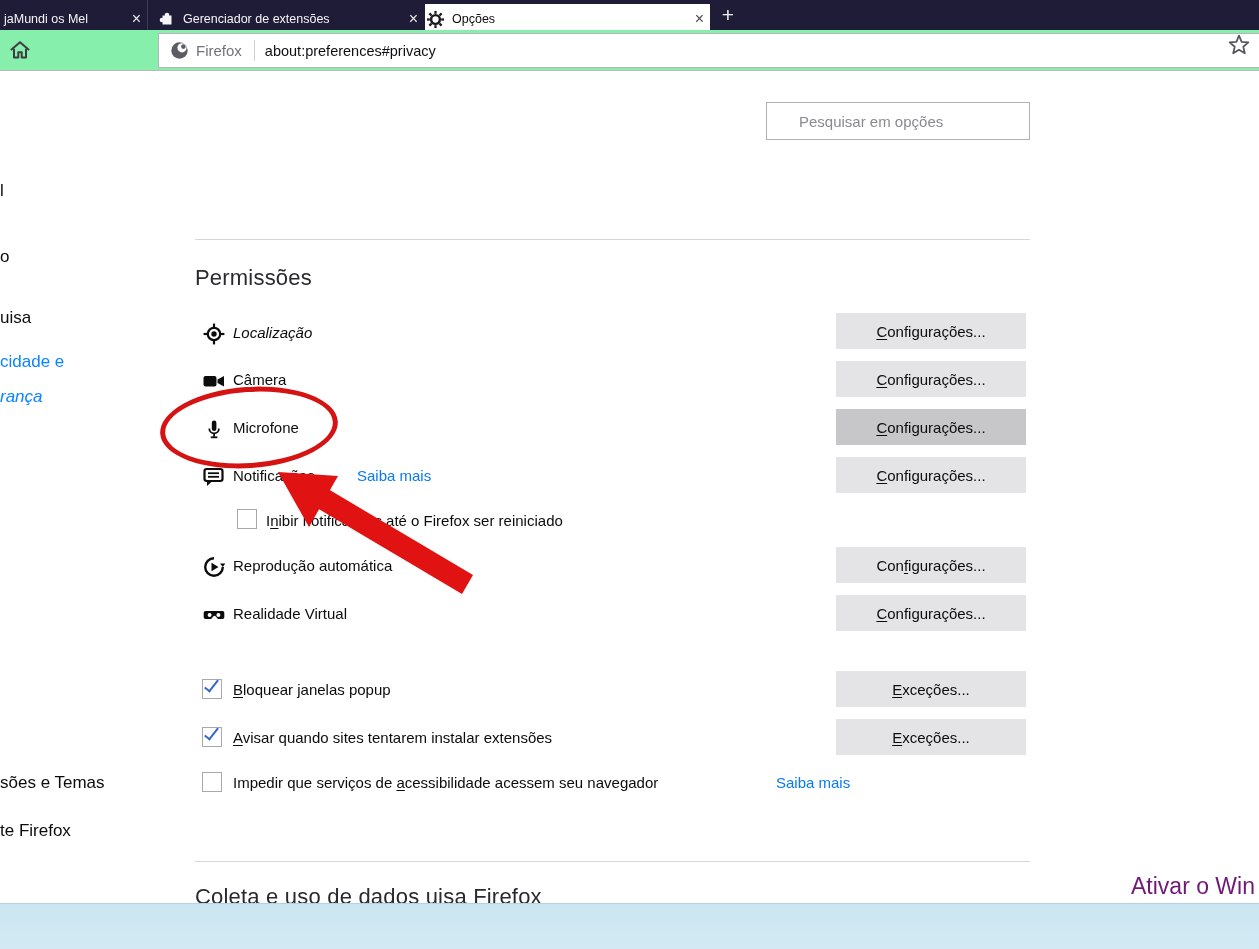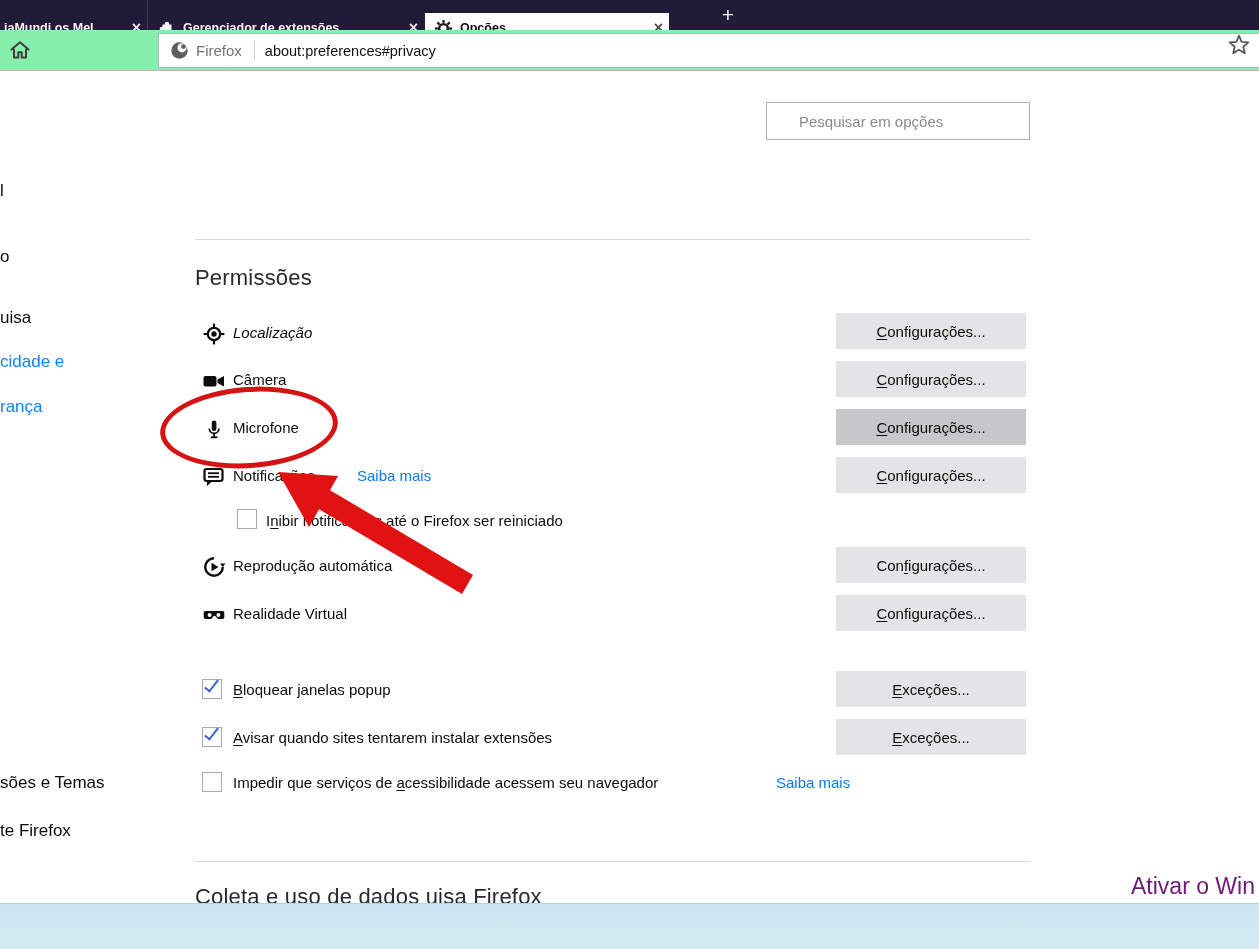--- a/index.html
+++ b/index.html
@@ -2,21 +2,21 @@
 <html><head>
 <meta charset="utf-8">
 <style>
   * { margin:0; padding:0; box-sizing:border-box; }
   html,body { width:1259px; height:949px; overflow:hidden; background:#fff;
     font-family:"Liberation Sans", sans-serif; color:#0c0c0d; }
   .abs { position:absolute; }
 
   
   #tabbar { position:absolute; left:0; top:0; width:1259px; height:30px; background:#1f1c38; }
-  .tab { position:absolute; top:13px; height:30px; display:flex; align-items:center; color:#f5f5f7; font-size:12.5px;font-weight:bold; }
+  .tab { position:absolute; top:4px; height:30px; display:flex; align-items:center; color:#f5f5f7; font-size:12.5px; }
   .tab .close { margin-left:auto; font-size:16px; line-height:1; color:#e8e8ec; padding:0 6px; }
   .tab.active { background:#ffffff; color:#0c0c0d; }
   .tab.active .close { color:#4a4a4f; }
   .tabsep { position:absolute; top:0; width:1px; height:30px; background:#3c3956; }
   .fadeout { position:absolute; top:0; height:30px; width:26px; background:linear-gradient(to right, rgba(31,28,56,0), #1f1c38); }
 
   
   #toolbar { position:absolute; left:0; top:30px; width:1259px; height:41px; background:#86efac; border-bottom:1px solid #b9b9bd; }
   #urlbar { position:absolute; left:158px; top:3px; width:1110px; height:35px; background:#fff; border:1px solid #b6b6ba; display:flex; align-items:center; }
   #urlbar .chip { display:flex; align-items:center; gap:7px; padding:0 12px 0 11px; color:#737378; font-size:15px; }
@@ -71,21 +71,21 @@
   <div class="tabsep" style="left:147px;"></div>
   <div class="tab" style="left:148px;width:276px;padding-left:8px;">
     <svg width="20" height="20" viewBox="0 0 20 20" style="margin-right:7px;">
       <rect x="6.5" y="6.5" width="9" height="9" fill="#f5f5f7"></rect>
       <circle cx="11" cy="6" r="2.3" fill="#f5f5f7"></circle>
       <circle cx="6" cy="11" r="2.3" fill="#f5f5f7"></circle>
     </svg>
     <span>Gerenciador de extensões</span>
     <span class="close">×</span>
   </div>
-  <div class="tab active" style="left:425px;width:244px;padding-left:9px;">
+  <div class="tab active" style="left:425px;width:285px;padding-left:1px;">
     <svg width="19" height="19" viewBox="0 0 20 20" style="margin-right:7px;">
       <circle cx="10" cy="10" r="4.6" fill="none" stroke="#1a1a1e" stroke-width="2.6"></circle>
       <g stroke="#1a1a1e" stroke-width="2.4">
         <line x1="10" y1="1" x2="10" y2="4"></line>
           <line x1="10" y1="16" x2="10" y2="19"></line>
         <line x1="1" y1="10" x2="4" y2="10"></line>
           <line x1="16" y1="10" x2="19" y2="10"></line>
         <line x1="3.6" y1="3.6" x2="5.8" y2="5.8"></line>
           <line x1="14.2" y1="14.2" x2="16.4" y2="16.4"></line>
         <line x1="3.6" y1="16.4" x2="5.8" y2="14.2"></line>
@@ -119,21 +119,21 @@
     <polygon points="10,1.5 12.4,7.1 18.5,7.6 13.9,11.6 15.3,17.6 10,14.4 4.7,17.6 6.1,11.6 1.5,7.6 7.6,7.1" fill="none" stroke="#56565c" stroke-width="1.6" stroke-linejoin="round"></polygon>
   </svg>
 </div>
 
 <div id="content">
 
   <span class="sidefrag" style="left:0;top:110px;">l</span>
   <span class="sidefrag" style="left:0;top:176px;">o</span>
   <span class="sidefrag" style="left:0;top:237px;">uisa</span>
   <span class="sidefrag blue" style="left:0;top:281px;">cidade e</span>
-  <span class="sidefrag blue" style="left:0;top:326px;">rança</span>
+  <span class="sidefrag blue" style="left:0;top:316px;font-style:italic;">rança</span>
   <span class="sidefrag" style="left:0;top:702px;">sões e Temas</span>
   <span class="sidefrag" style="left:0;top:750px;">te Firefox</span>
 
   <div id="searchbox">
     <svg width="16" height="16" viewBox="0 0 16 16">
       <circle cx="6.5" cy="6.5" r="4.6" fill="none" stroke="#7a7a7e" stroke-width="1.5"></circle>
       <line x1="10" y1="10" x2="14" y2="14" stroke="#7a7a7e" stroke-width="1.5"></line>
     </svg>
     <input type="text" placeholder="Pesquisar em opções" style="">
   </div>

